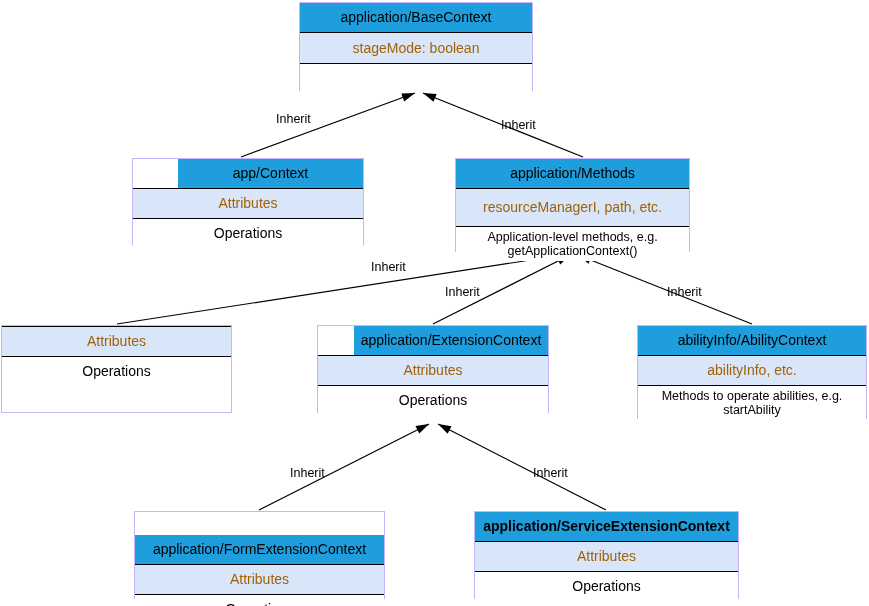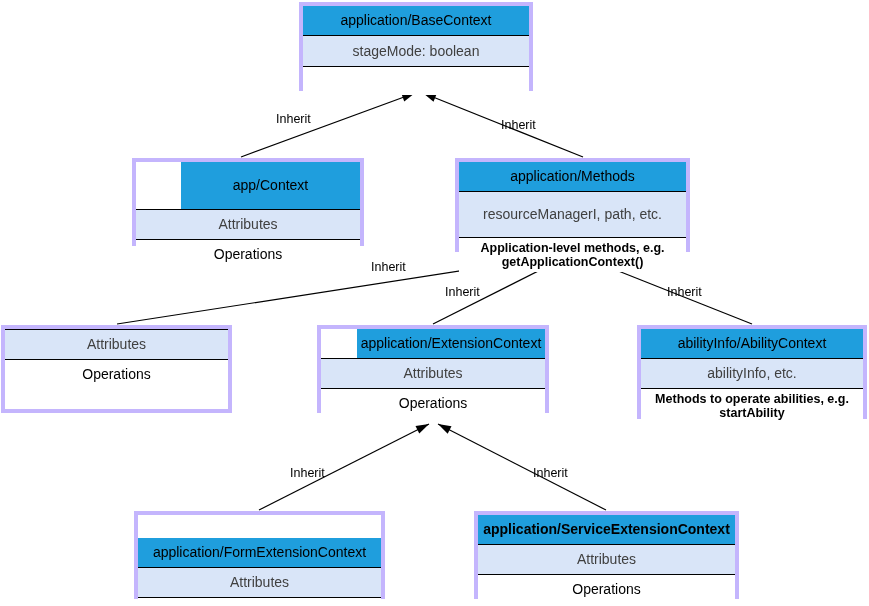--- a/index.html
+++ b/index.html
@@ -20,42 +20,42 @@
     position: absolute;
     left: 0;
     top: 0;
     width: 869px;
     height: 606px;
     pointer-events: none;
   }
   .uml-class {
     position: absolute;
     box-sizing: border-box;
-    border: 4px solid #c4b5fd;
+    border: 1px solid #c4b5fd;
     background: #ffffff;
     z-index: 2;
   }
   .uml-header {
     box-sizing: border-box;
     background: #1f9edd;
     color: #000000;
     text-align: center;
     font-size: 14px;
     line-height: 1.25;
     display: flex;
     align-items: center;
     justify-content: center;
     white-space: nowrap;
     overflow: hidden;
   }
   .uml-attrs {
     box-sizing: border-box;
     background: #d9e5f8;
     border-top: 1px solid #000000;
-    color: #404040;
+    color: #a16207;
     text-align: center;
     font-size: 14px;
     line-height: 1.2;
     display: flex;
     align-items: center;
     justify-content: center;
     white-space: nowrap;
     overflow: hidden;
   }
   .uml-ops {
@@ -68,21 +68,20 @@
     line-height: 1.15;
     display: flex;
     align-items: center;
     justify-content: center;
     padding: 0 3px;
     overflow: hidden;
   }
   .uml-ops.multiline {
     font-size: 12.5px;
     line-height: 1.15;
-    font-weight: bold;
   }
   .edge-label {
     position: absolute;
     font-size: 12.5px;
     color: #000000;
     background: transparent;
     white-space: nowrap;
     z-index: 3;
   }
 </style>
@@ -112,27 +111,27 @@
     <div class="edge-label" style="left: 445px; top: 285px;">Inherit</div>
     <div class="edge-label" style="left: 667px; top: 285px;">Inherit</div>
     <div class="edge-label" style="left: 290px; top: 466px;">Inherit</div>
     <div class="edge-label" style="left: 533px; top: 466px;">Inherit</div>
     <div class="uml-class" style="left: 299px; top: 2px; width: 234px; height: 89px;">
       <div class="uml-header" style="height: 29px;">application/BaseContext</div>
       <div class="uml-attrs" style="height: 31px;">stageMode: boolean</div>
       <div class="uml-ops" style="height: 29px;"></div>
     </div>
     <div class="uml-class" style="left: 132px; top: 158px; width: 232px; height: 88px;">
-      <div class="uml-header" style="height: 47px; margin-left: 45px;">app/Context</div>
+      <div class="uml-header" style="height: 29px; margin-left: 45px;">app/Context</div>
       <div class="uml-attrs" style="height: 30px;">Attributes</div>
       <div class="uml-ops" style="height: 29px;">Operations</div>
     </div>
     <div class="uml-class" style="left: 455px; top: 158px; width: 235px; height: 94px;">
       <div class="uml-header" style="height: 29px;">application/Methods</div>
-      <div class="uml-attrs" style="height: 46px;">resourceManagerI, path, etc.</div>
+      <div class="uml-attrs" style="height: 38px;">resourceManagerI, path, etc.</div>
       <div class="uml-ops multiline" style="height: 35px;">Application-level methods, e.g. getApplicationContext()</div>
     </div>
     <div class="uml-class" style="left: 1px; top: 325px; width: 231px; height: 88px;">
       <div class="uml-attrs" style="height: 30px;">Attributes</div>
       <div class="uml-ops" style="height: 29px;">Operations</div>
     </div>
     <div class="uml-class" style="left: 317px; top: 325px; width: 232px; height: 88px;">
       <div class="uml-header" style="height: 29px; margin-left: 36px;">application/ExtensionContext</div>
       <div class="uml-attrs" style="height: 30px;">Attributes</div>
       <div class="uml-ops" style="height: 29px;">Operations</div>

